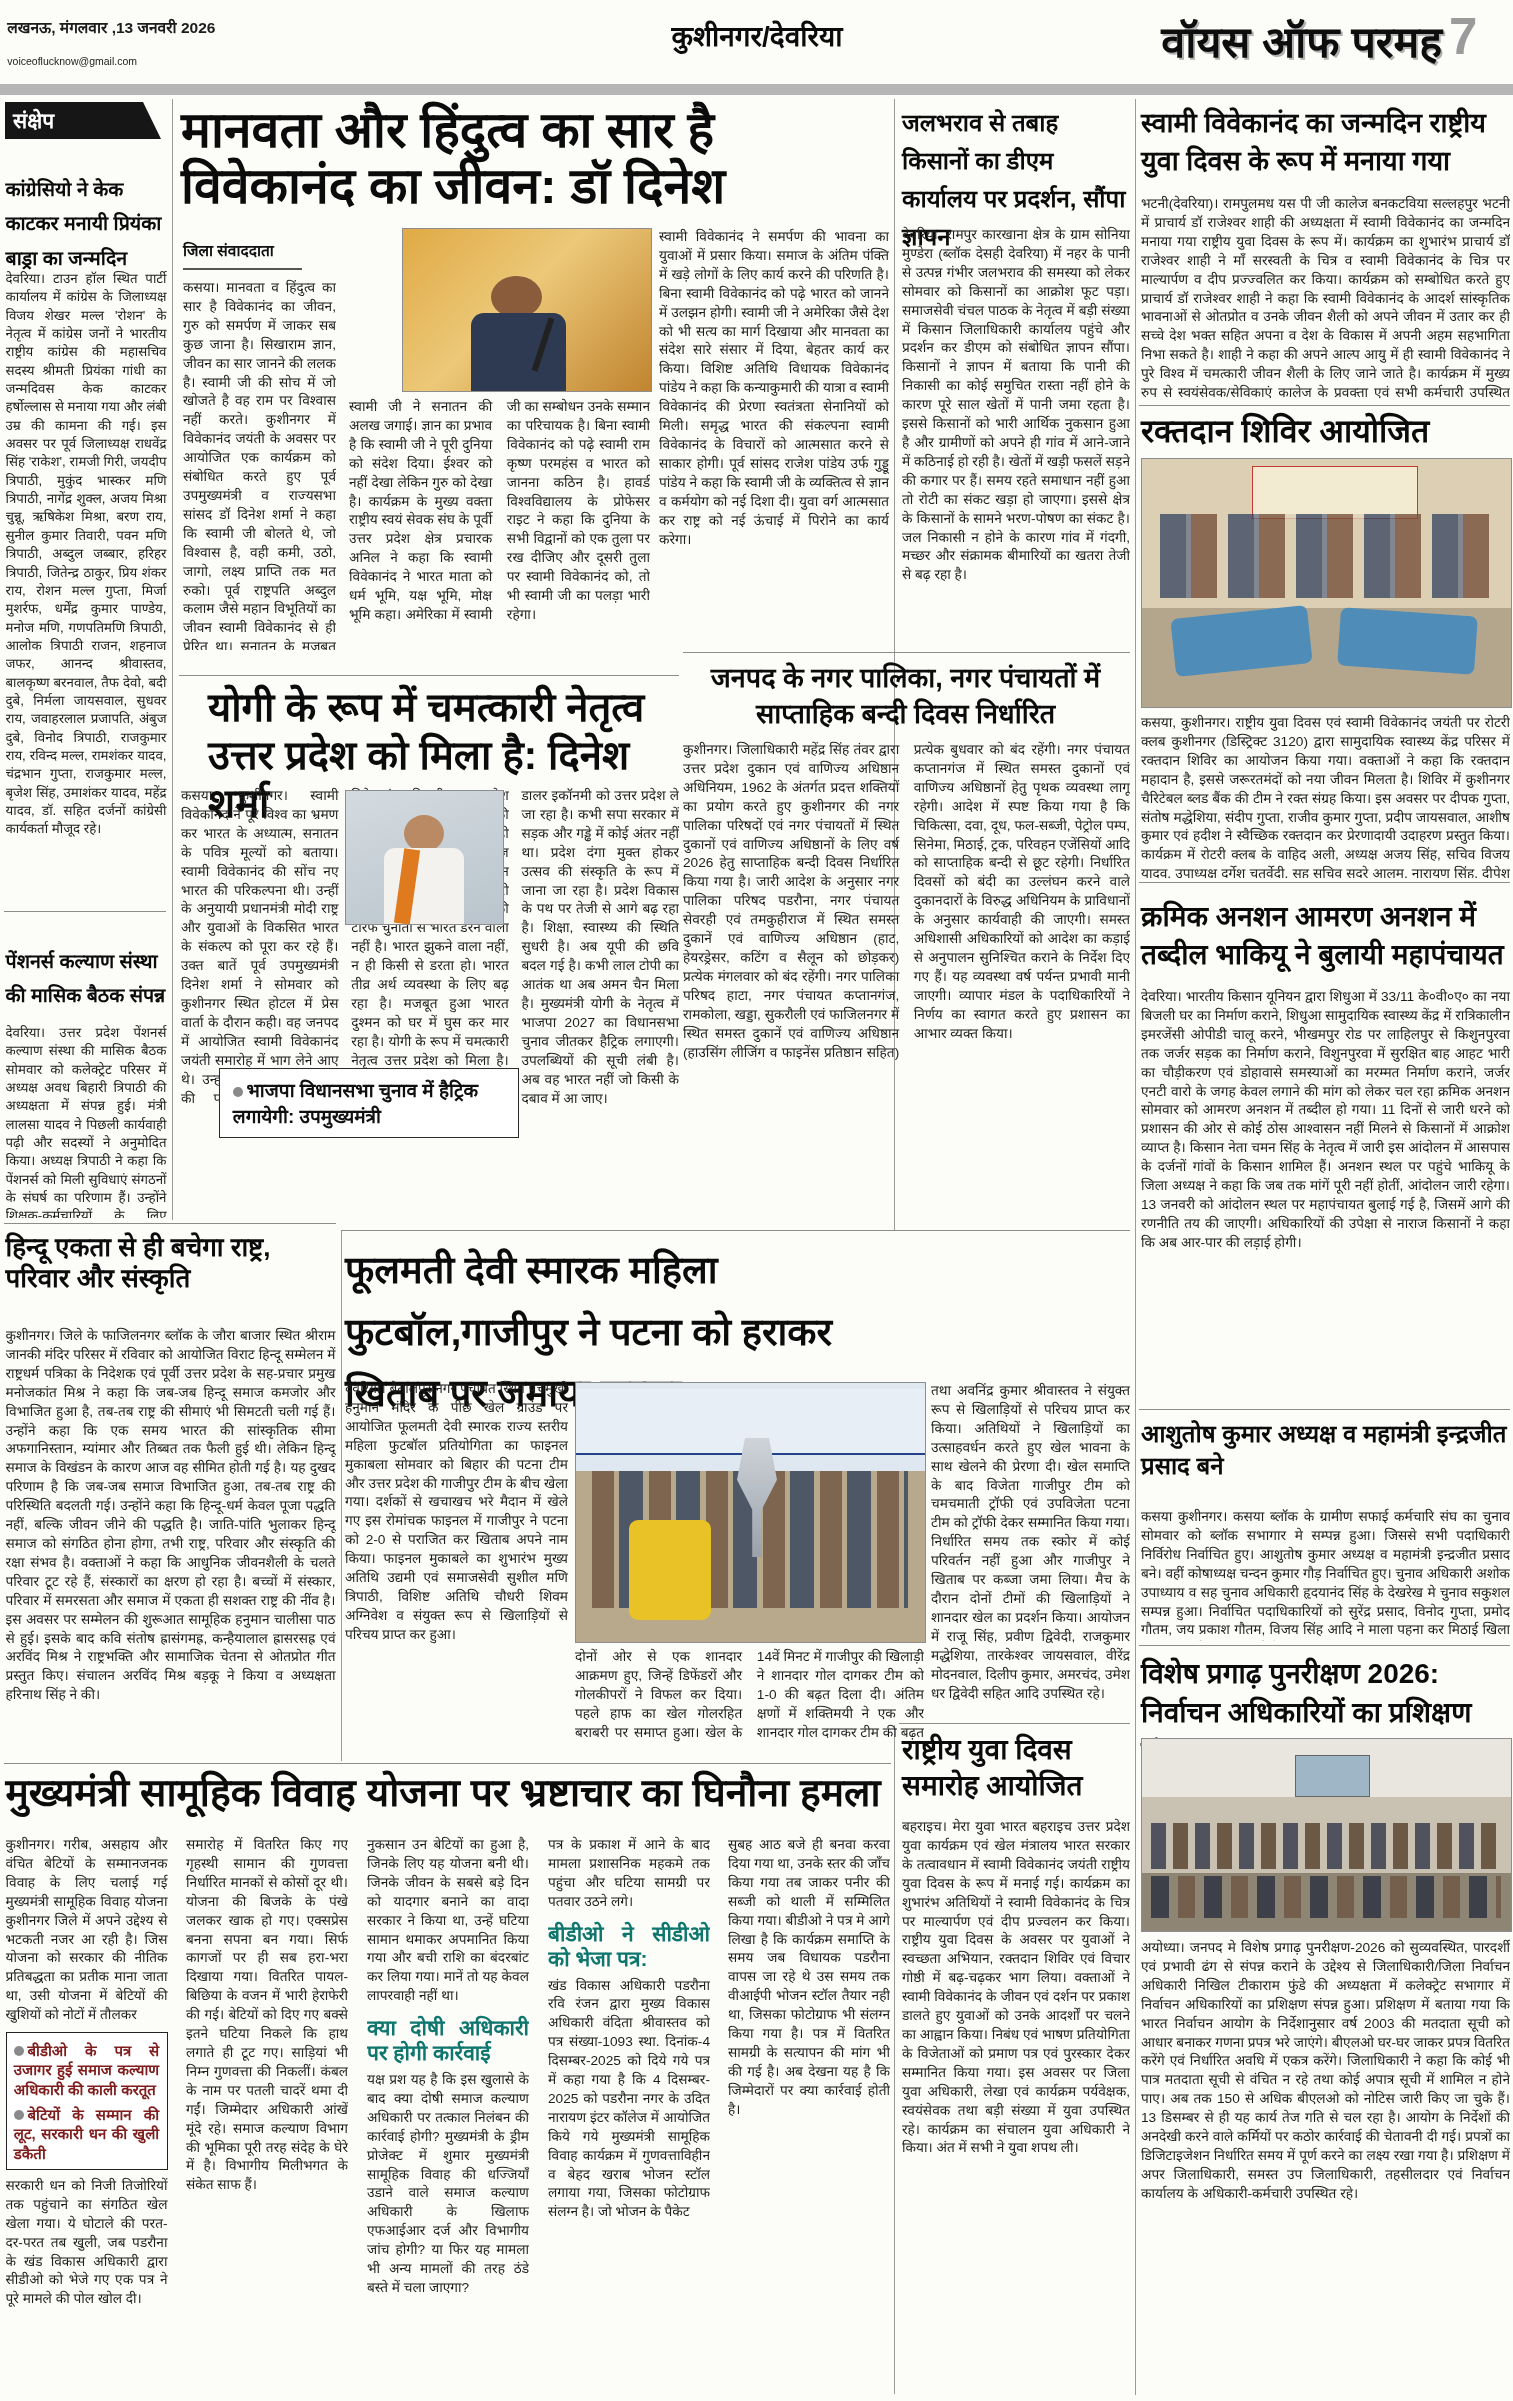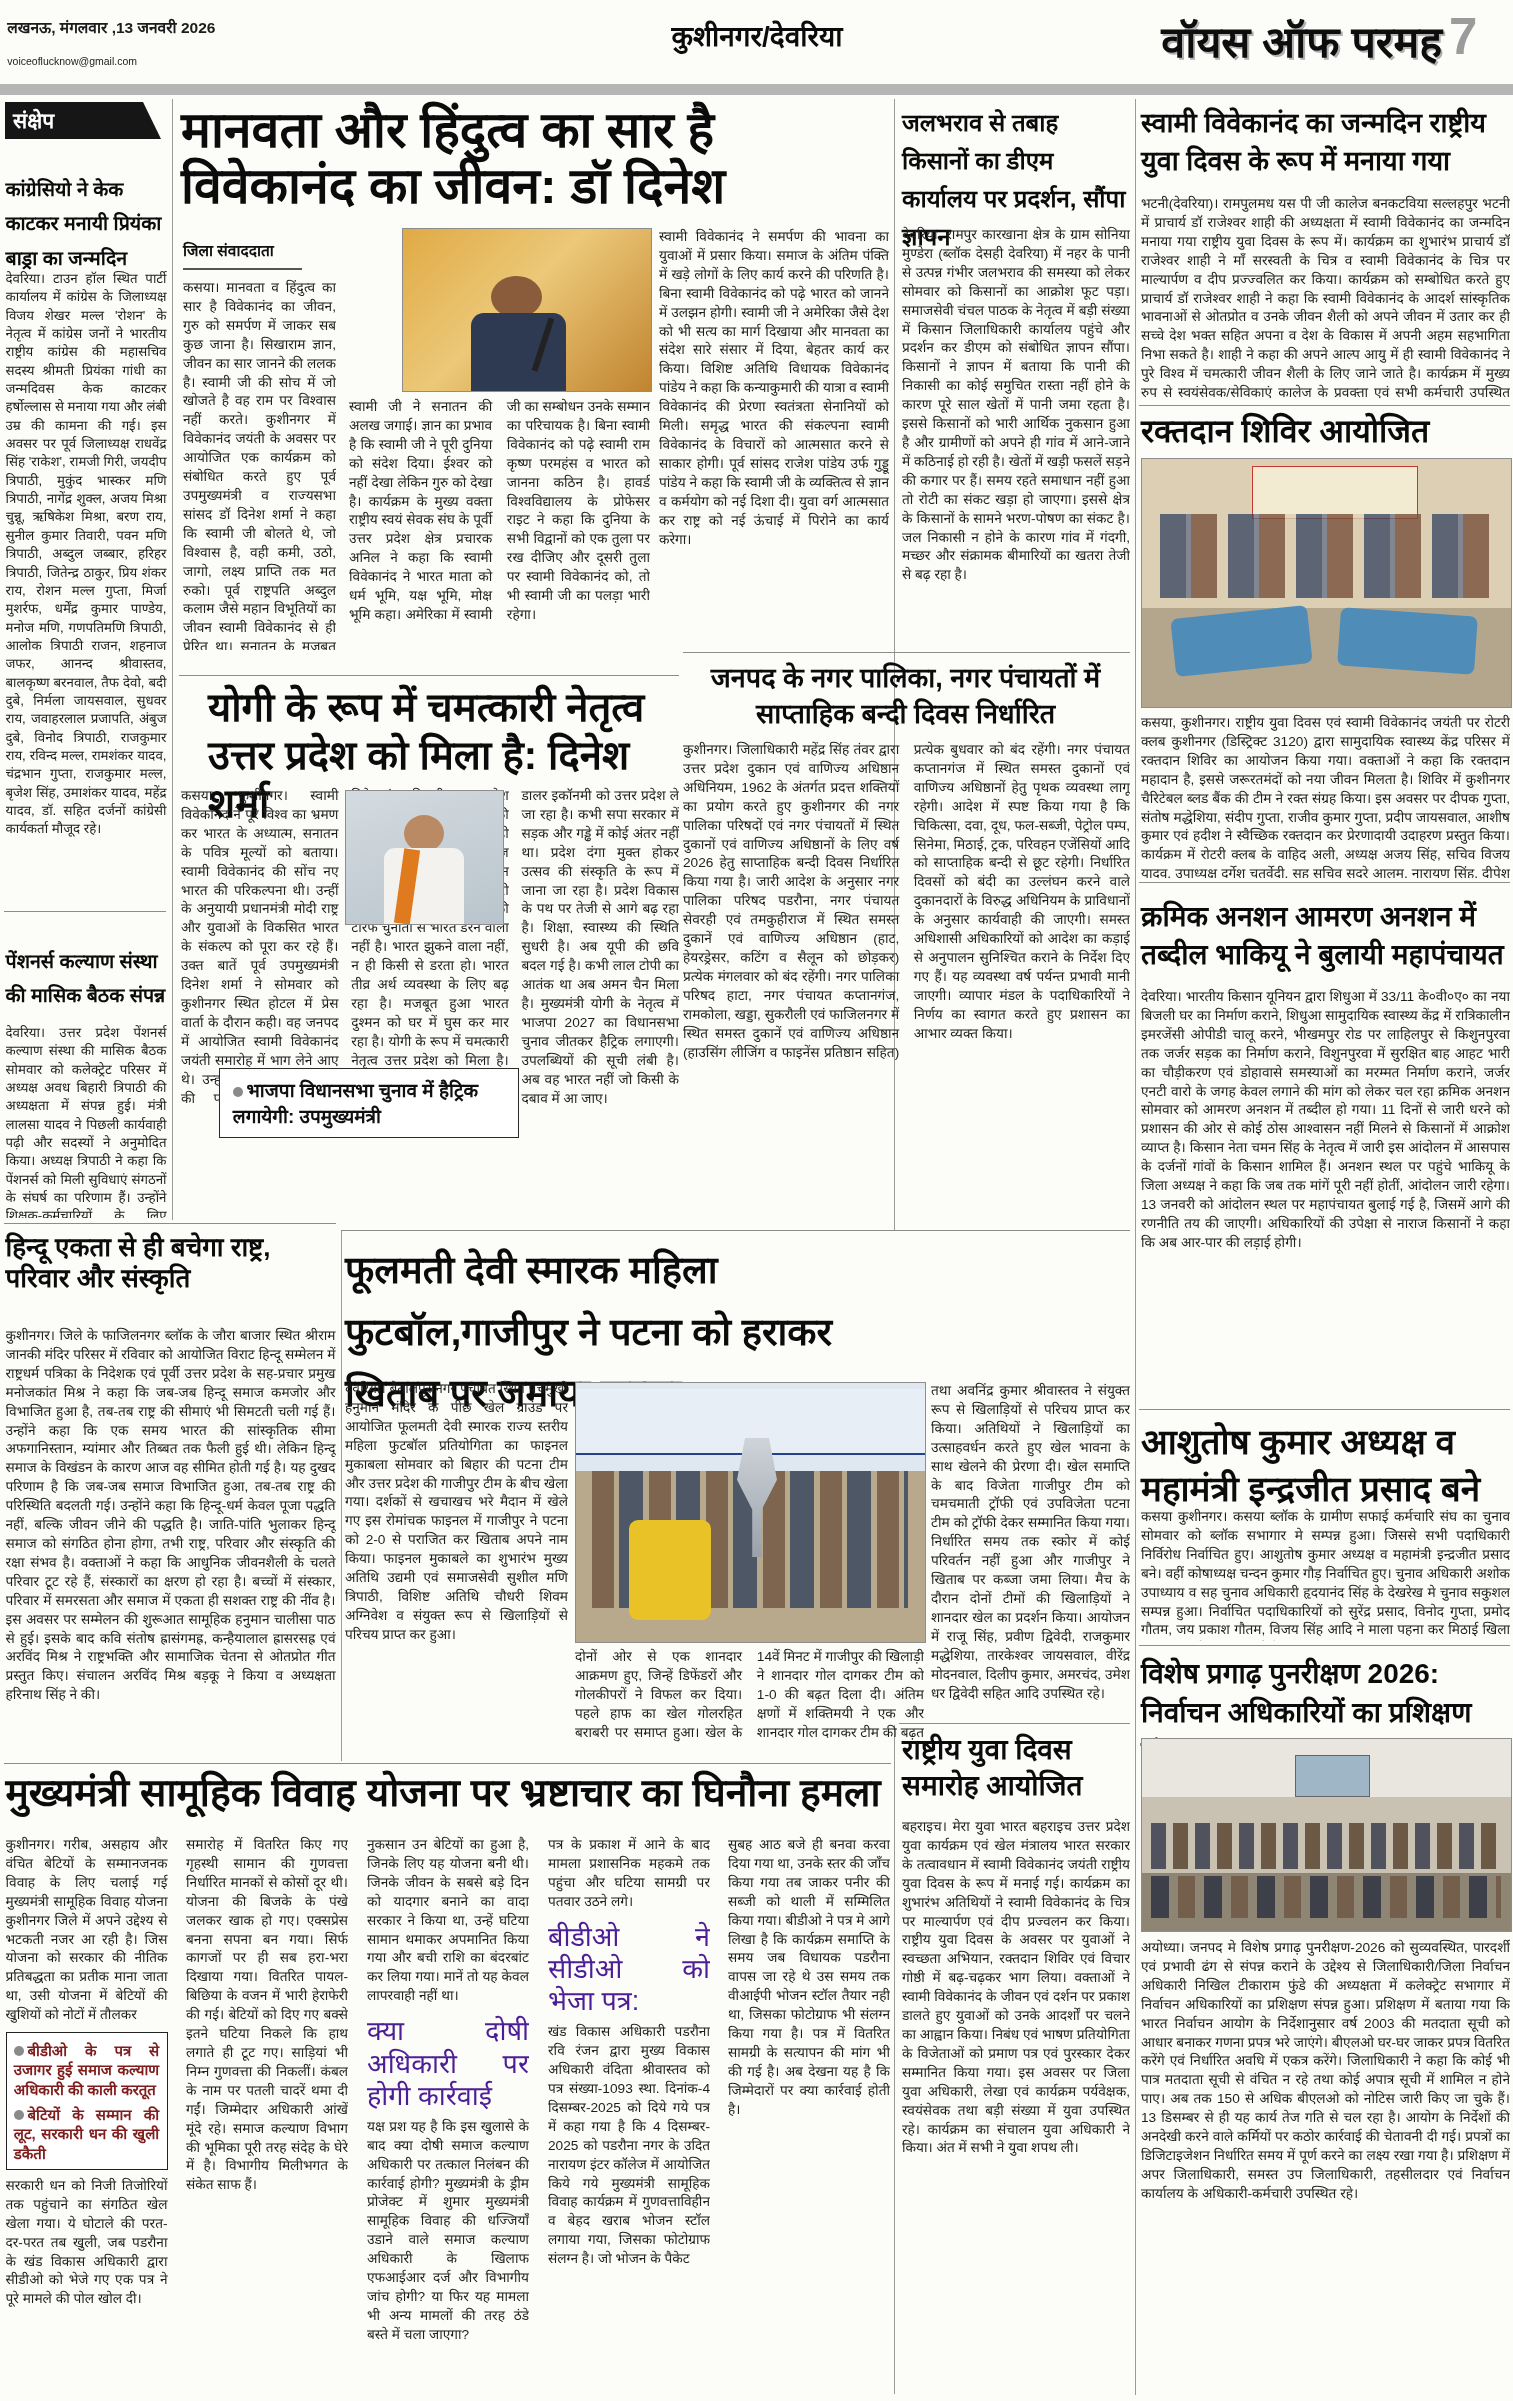--- a/index.html
+++ b/index.html
@@ -14,21 +14,21 @@
   .hrule{height:0.9px;background:#8c8c8c;}
   .kicker{background:#161616;color:#fff;font-weight:800;font-size:21px;line-height:37px;padding-left:9px;
           clip-path:polygon(0 0,calc(100% - 18px) 0,100% 100%,0 100%);}
   .byline{font-weight:800;font-size:15.5px;color:#111;}
   .photo{position:absolute;border:0.9px solid #8d8d8d;overflow:hidden;background:#cfc6b5;}
   .qbox{position:absolute;background:#fff;border:1.8px solid #2a2a2a;padding:9px 11px 7.3px 12.8px;
         font-weight:800;font-size:19px;line-height:1.35;color:#101010;z-index:5;}
   .bbox{background:#fff;border:1.8px solid #222;padding:7.3px 7.3px 5.5px 7.3px;margin:7.3px 0;
         font-weight:800;font-size:15px;line-height:1.3;color:#7f1d1d;}
   .dot{display:inline-block;width:10px;height:10px;border-radius:50%;background:#8a8a8a;margin-right:3.7px;}
-  .subhead{font-weight:400;font-size:27px;line-height:1.2;color:#4c1d95;margin:9px 0 5.5px 0;}
+  .subhead{font-weight:700;font-size:21px;line-height:1.2;color:#0f766e;margin:9px 0 5.5px 0;}
   .loose{line-height:1.75;margin-top:24px;}
   .ph-shape{position:absolute;}
 </style>
 </head>
 <body>
 
 <div id="page">
 
   <div class="abs" style="left:7.3px;top:16.4px;width:274px;font-weight:800;font-size:15.5px;">लखनऊ, मंगलवार ,13 जनवरी 2026</div>
   <div class="abs" style="left:7.3px;top:55px;width:274px;font-size:10.5px;color:#222;">voiceoflucknow@gmail.com</div>
@@ -107,21 +107,21 @@
     <div class="ph-shape" style="left:110px;top:7.3px;width:164px;height:51px;background:#f3ead2;border:1.8px solid #c23b2e;"></div>
     <div class="ph-shape" style="left:18px;top:55px;width:338px;height:84px;background:repeating-linear-gradient(90deg,#3d4a63 0 25.6px,#6b7487 25.6px 31px,#77503a 31px 57px,#dccfb4 57px 68px);opacity:.8;"></div>
     <div class="ph-shape" style="left:31px;top:153px;width:137px;height:58px;background:#4f8cb8;border-radius:7.3px;transform:rotate(-6deg);"></div>
     <div class="ph-shape" style="left:197px;top:153px;width:137px;height:58px;background:#4f8cb8;border-radius:7.3px;transform:rotate(4deg);"></div>
   </div>
   <div class="abs body" style="left:1141px;top:714px;width:369px;height:164px;">कसया, कुशीनगर। राष्ट्रीय युवा दिवस एवं स्वामी विवेकानंद जयंती पर रोटरी क्लब कुशीनगर (डिस्ट्रिक्ट 3120) द्वारा सामुदायिक स्वास्थ्य केंद्र परिसर में रक्तदान शिविर का आयोजन किया गया। वक्ताओं ने कहा कि रक्तदान महादान है, इससे जरूरतमंदों को नया जीवन मिलता है। शिविर में कुशीनगर चैरिटेबल ब्लड बैंक की टीम ने रक्त संग्रह किया। इस अवसर पर दीपक गुप्ता, संतोष मद्धेशिया, संदीप गुप्ता, राजीव कुमार गुप्ता, प्रदीप जायसवाल, आशीष कुमार एवं हदीश ने स्वैच्छिक रक्तदान कर प्रेरणादायी उदाहरण प्रस्तुत किया। कार्यक्रम में रोटरी क्लब के वाहिद अली, अध्यक्ष अजय सिंह, सचिव विजय यादव, उपाध्यक्ष दुर्गेश चतुर्वेदी, सह सचिव सदरे आलम, नारायण सिंह, दीपेश सिंह, निदेशक डॉ. सुनील सिंह, रक्तदान संयोजक राजेश तिवारी, संदीप रौनियर, अखिलेश शर्मा, समर मद्धेशिया सहित अनेक गणमान्य लोग उपस्थित रहे।</div>
 
   <div class="abs hl" style="left:1141px;top:898px;width:369px;font-size:28px;line-height:1.35;">क्रमिक अनशन आमरण अनशन में तब्दील भाकियू ने बुलायी महापंचायत</div>
   <div class="abs body" style="left:1141px;top:988px;width:369px;height:416px;">देवरिया। भारतीय किसान यूनियन द्वारा शिधुआ में 33/11 के०वी०ए० का नया बिजली घर का निर्माण कराने, शिधुआ सामुदायिक स्वास्थ्य केंद्र में रात्रिकालीन इमरजेंसी ओपीडी चालू करने, भीखमपुर रोड पर लाहिलपुर से किशुनपुरवा तक जर्जर सड़क का निर्माण कराने, विशुनपुरवा में सुरक्षित बाह आहट भारी का चौड़ीकरण एवं डोहावासे समस्याओं का मरम्मत निर्माण कराने, जर्जर एनटी वारो के जगह केवल लगाने की मांग को लेकर चल रहा क्रमिक अनशन सोमवार को आमरण अनशन में तब्दील हो गया। 11 दिनों से जारी धरने को प्रशासन की ओर से कोई ठोस आश्वासन नहीं मिलने से किसानों में आक्रोश व्याप्त है। किसान नेता चमन सिंह के नेतृत्व में जारी इस आंदोलन में आसपास के दर्जनों गांवों के किसान शामिल हैं। अनशन स्थल पर पहुंचे भाकियू के जिला अध्यक्ष ने कहा कि जब तक मांगें पूरी नहीं होतीं, आंदोलन जारी रहेगा। 13 जनवरी को आंदोलन स्थल पर महापंचायत बुलाई गई है, जिसमें आगे की रणनीति तय की जाएगी। अधिकारियों की उपेक्षा से नाराज किसानों ने कहा कि अब आर-पार की लड़ाई होगी।</div>
 
-  <div class="abs hl" style="left:1141px;top:1418px;width:369px;font-size:35px;line-height:1.35;">आशुतोष कुमार अध्यक्ष व महामंत्री इन्द्रजीत प्रसाद बने</div>
+  <div class="abs hl" style="left:1141px;top:1418px;width:369px;font-size:24px;line-height:1.35;">आशुतोष कुमार अध्यक्ष व महामंत्री इन्द्रजीत प्रसाद बने</div>
   <div class="abs body" style="left:1141px;top:1508px;width:369px;height:133px;">कसया कुशीनगर। कसया ब्लॉक के ग्रामीण सफाई कर्मचारि संघ का चुनाव सोमवार को ब्लॉक सभागार मे सम्पन्न हुआ। जिससे सभी पदाधिकारी निर्विरोध निर्वाचित हुए। आशुतोष कुमार अध्यक्ष व महामंत्री इन्द्रजीत प्रसाद बने। वहीं कोषाध्यक्ष चन्दन कुमार गौड़ निर्वाचित हुए। चुनाव अधिकारी अशोक उपाध्याय व सह चुनाव अधिकारी हृदयानंद सिंह के देखरेख मे चुनाव सकुशल सम्पन्न हुआ। निर्वाचित पदाधिकारियों को सुरेंद्र प्रसाद, विनोद गुप्ता, प्रमोद गौतम, जय प्रकाश गौतम, विजय सिंह आदि ने माला पहना कर मिठाई खिला कर स्वागत किया व बधाई दी।</div>
 
   <div class="abs hl" style="left:1141px;top:1654px;width:369px;font-size:28px;line-height:1.4;">विशेष प्रगाढ़ पुनरीक्षण 2026: निर्वाचन अधिकारियों का प्रशिक्षण संपन्न</div>
   <div class="photo" style="left:1141px;top:1738px;width:369px;height:192px;">
     <div class="ph-shape" style="inset:0;background:linear-gradient(#e9e6df 30%,#c9c2b2 30% 70%,#8f8574 70%);"></div>
     <div class="ph-shape" style="left:153px;top:16.4px;width:73px;height:40px;background:#9fb6c6;border:1.8px solid #666;"></div>
     <div class="ph-shape" style="left:9px;top:84px;width:350px;height:46px;background:repeating-linear-gradient(90deg,#3a3f4e 0 14.6px,#c9c2b2 14.6px 22px,#5b4632 22px 37px,#c9c2b2 37px 44px);opacity:.85;"></div>
     <div class="ph-shape" style="left:9px;top:137px;width:350px;height:42px;background:repeating-linear-gradient(90deg,#2f3442 0 18px,#8f8574 18px 27px,#6e5844 27px 44px,#8f8574 44px 53px);opacity:.85;"></div>
   </div>
   <div class="abs body" style="left:1141px;top:1939px;width:369px;height:455px;">अयोध्या। जनपद मे विशेष प्रगाढ़ पुनरीक्षण-2026 को सुव्यवस्थित, पारदर्शी एवं प्रभावी ढंग से संपन्न कराने के उद्देश्य से जिलाधिकारी/जिला निर्वाचन अधिकारी निखिल टीकाराम फुंडे की अध्यक्षता में कलेक्ट्रेट सभागार में निर्वाचन अधिकारियों का प्रशिक्षण संपन्न हुआ। प्रशिक्षण में बताया गया कि भारत निर्वाचन आयोग के निर्देशानुसार वर्ष 2003 की मतदाता सूची को आधार बनाकर गणना प्रपत्र भरे जाएंगे। बीएलओ घर-घर जाकर प्रपत्र वितरित करेंगे एवं निर्धारित अवधि में एकत्र करेंगे। जिलाधिकारी ने कहा कि कोई भी पात्र मतदाता सूची से वंचित न रहे तथा कोई अपात्र सूची में शामिल न होने पाए। अब तक 150 से अधिक बीएलओ को नोटिस जारी किए जा चुके हैं। 13 डिसम्बर से ही यह कार्य तेज गति से चल रहा है। आयोग के निर्देशों की अनदेखी करने वाले कर्मियों पर कठोर कार्रवाई की चेतावनी दी गई। प्रपत्रों का डिजिटाइजेशन निर्धारित समय में पूर्ण करने का लक्ष्य रखा गया है। प्रशिक्षण में अपर जिलाधिकारी, समस्त उप जिलाधिकारी, तहसीलदार एवं निर्वाचन कार्यालय के अधिकारी-कर्मचारी उपस्थित रहे।</div>

